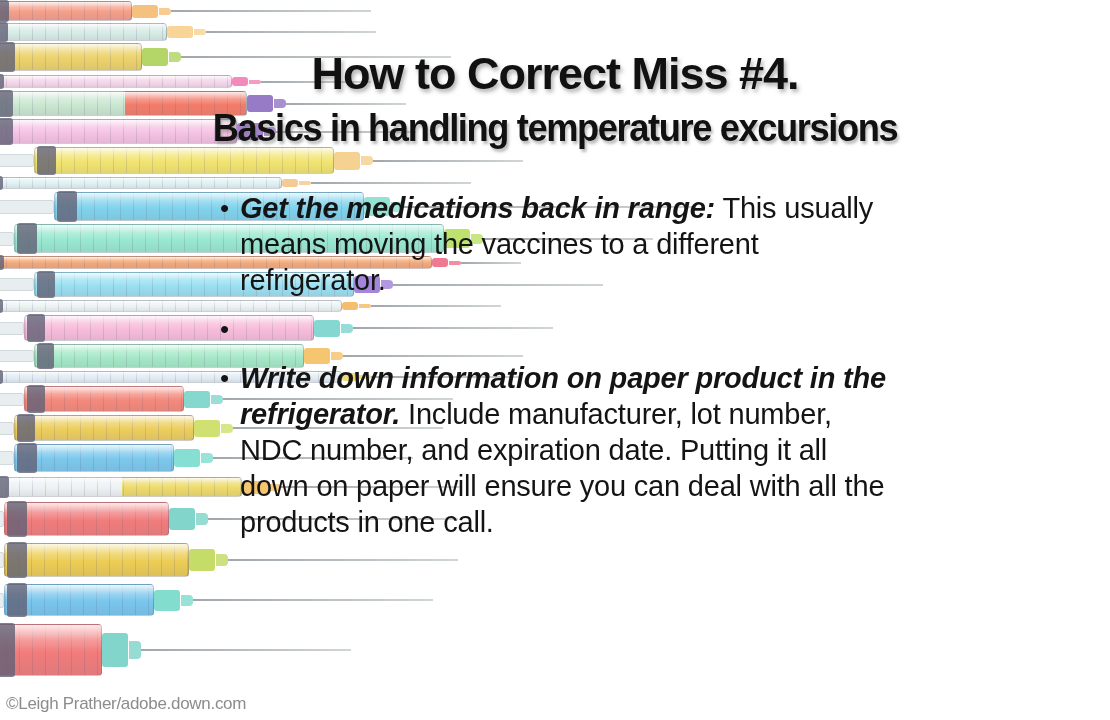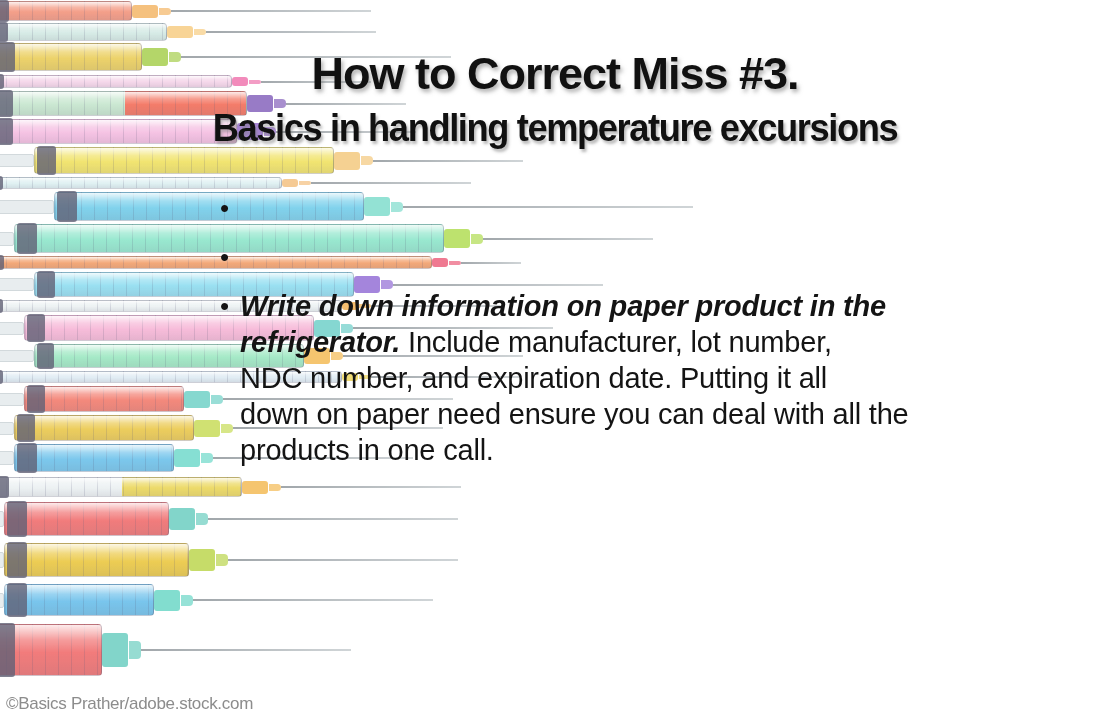--- a/index.html
+++ b/index.html
@@ -238,39 +238,42 @@
       <div class="syr" style="top: 624px; height: 52px;">
         <div class="barrel" style="width: 110px; height: 52px; background: linear-gradient(rgba(255, 255, 255, 0.85), rgba(255, 255, 255, 0.25) 30%, rgba(255, 255, 255, 0) 55%, rgba(70, 70, 90, 0.12)), repeating-linear-gradient(90deg, rgba(50, 50, 90, 0.18) 0px, rgba(50, 50, 90, 0.18) 1px, rgba(0, 0, 0, 0) 1px, rgba(0, 0, 0, 0) 13px), linear-gradient(90deg, rgb(239, 95, 95), rgb(239, 95, 95));">
           <div class="plunger" style="width: 20px; background: rgb(63, 63, 88);"></div>
         </div>
         <div class="hub" style="width: 26px; height: 34px; background: rgb(95, 201, 186);"></div>
         <div class="tipseg" style="width: 12px; height: 18px; background: rgb(95, 201, 186);"></div>
         <div class="needle" style="width: 210px;"></div>
       </div>
     </div>
 
-  <h1 class="title">How to Correct Miss #3.</h1>
+  <h1 class="title">How to Correct Miss #4.</h1>
   <h2 class="subtitle">Basics in handling temperature excursions</h2>
 
   <div class="bullets">
 
     <div class="bullet">
       <span class="dot">•</span>
+      <span class="btext"><span class="lead">Get the medications back in range:</span><span> This usually
+means moving the vaccines to a different
+refrigerator.</span></span>
     </div>
 
     <div class="bullet">
       <span class="dot">•</span>
     </div>
 
     <div class="bullet">
       <span class="dot">•</span>
       <span class="btext"><span class="lead">Write down information on paper product in the
 refrigerator.</span><span> Include manufacturer, lot number,
 NDC number, and expiration date. Putting it all
-down on paper need ensure you can deal with all the
+down on paper will ensure you can deal with all the
 products in one call.</span></span>
     </div>
 
   </div>
 
-  <div class="credit">©Basics Prather/adobe.stock.com</div>
+  <div class="credit">©Leigh Prather/adobe.down.com</div>
 
 </div>
 
 </body></html>

